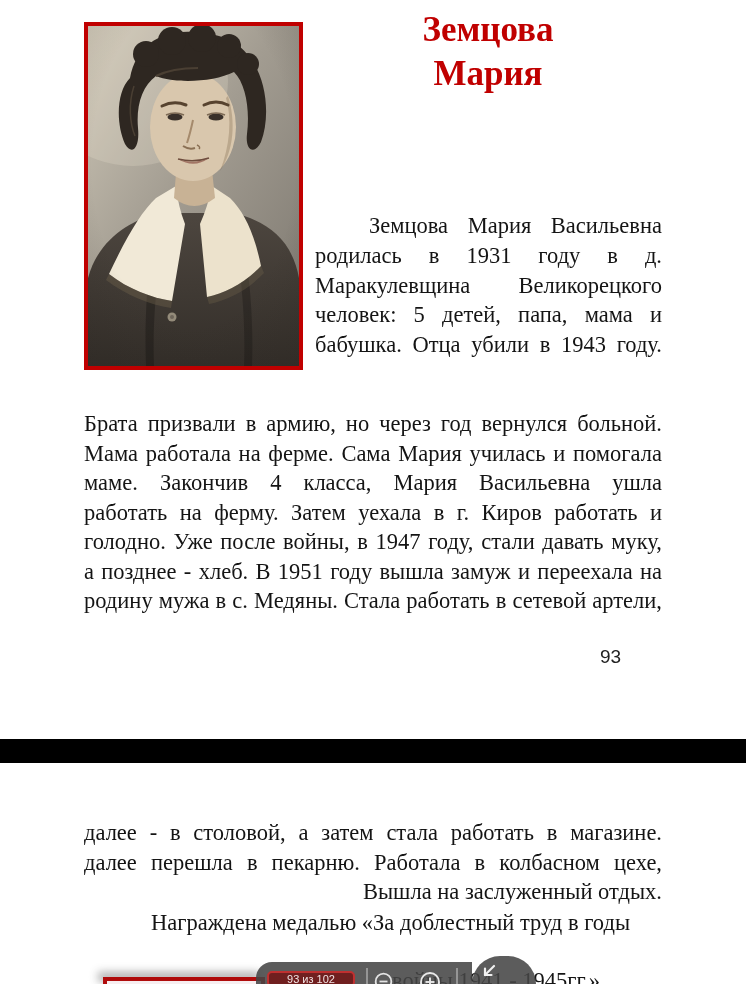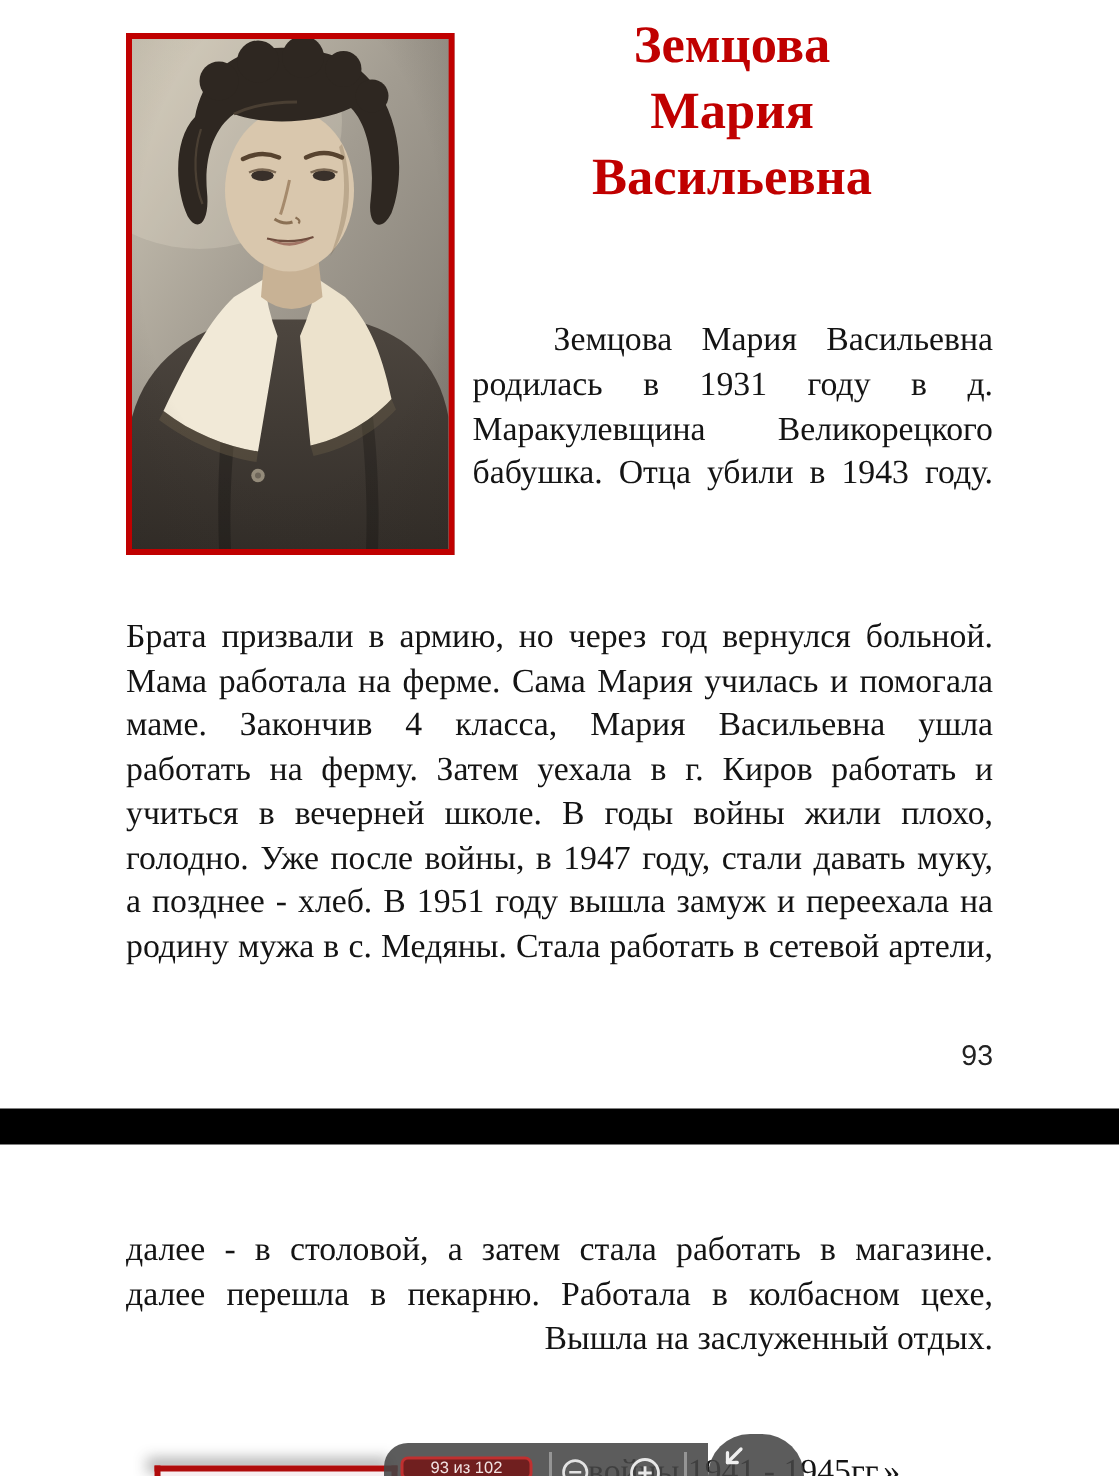--- a/index.html
+++ b/index.html
@@ -23,22 +23,22 @@
     font-size:22.5px; line-height:29.8px;
   }
   .body1 {
     position:absolute; left:84px; top:409px; width:578px;
     font-size:22.5px; line-height:29.5px;
   }
   .jline { text-align:justify; text-align-last:justify; }
   .nline { text-align:right; }
   .indent { text-indent:54px; }
   .pagenum {
-    position:absolute; left:600px; top:646px; width:62px; text-align:right;
-    font-family:"Liberation Sans", sans-serif; font-size:19px; color:#222;margin-top:48px;
+    position:absolute; left:600px; top:646px; width:62px; text-align:left;
+    font-family:"Liberation Sans", sans-serif; font-size:19px; color:#222;
   }
   
   .separator { position:absolute; left:0; top:739px; width:746px; height:24px; background:#000; }
   
   .body2 {
     position:absolute; left:84px; top:818px; width:578px;
     font-size:22.5px; line-height:29.5px;
   }
   .award { position:absolute; font-size:22.5px; line-height:29px; white-space:nowrap; }
   .award1 { left:151px; top:908px; }
@@ -141,51 +141,51 @@
       <path d="M90,133 Q105,139 121,132 Q106,143 90,133 Z" fill="#a27565"></path>
       <path d="M90,133 Q106,137 121,132" stroke="#6f4d3e" stroke-width="1.5" fill="none"></path>
 
       <rect width="211" height="340" fill="url(#vg)"></rect>
     </svg>
   </div>
 
   <div class="title">
     <div>Земцова</div>
     <div>Мария</div>
-    <div>Васильевна</div>
   </div>
 
   <div class="intro">
     <div class="jline indent">Земцова Мария Васильевна</div>
     <div class="jline">родилась в 1931 году в д.</div>
     <div class="jline">Маракулевщина Великорецкого</div>
+    <div class="jline">человек: 5 детей, папа, мама и</div>
     <div class="jline">бабушка. Отца убили в 1943 году.</div>
   </div>
 
   <div class="body1">
     <div class="jline">Брата призвали в армию, но через год вернулся больной.</div>
     <div class="jline">Мама работала на ферме. Сама Мария училась и помогала</div>
     <div class="jline">маме. Закончив  4 класса,  Мария Васильевна ушла</div>
     <div class="jline">работать на ферму. Затем уехала в г. Киров работать и</div>
-    <div class="jline">учиться в вечерней школе. В годы войны жили плохо,</div>
     <div class="jline">голодно. Уже после войны, в 1947 году,  стали давать муку,</div>
     <div class="jline">а позднее - хлеб. В 1951 году вышла замуж и переехала на</div>
     <div class="jline">родину мужа в с. Медяны. Стала работать в сетевой артели,</div>
   </div>
 
   <div class="pagenum">93</div>
 
   <div class="separator"></div>
 
   <div class="body2">
     <div class="jline">далее - в столовой, а затем стала работать в магазине.</div>
     <div class="jline">далее перешла в пекарню. Работала в колбасном цехе,</div>
     <div class="nline">Вышла на заслуженный отдых.</div>
   </div>
 
+  <div class="award award1">Награждена медалью  «За доблестный труд в годы</div>
   <div class="award award3">войны 1941 - 1945гг.»</div>
 
   <div class="next-photo"></div>
 
   <div class="tb-bar"></div>
   <div class="tb-bump"></div>
 
   <div class="page-indicator">93 из 102</div>
   <div class="tdiv tdiv1"></div>
 

